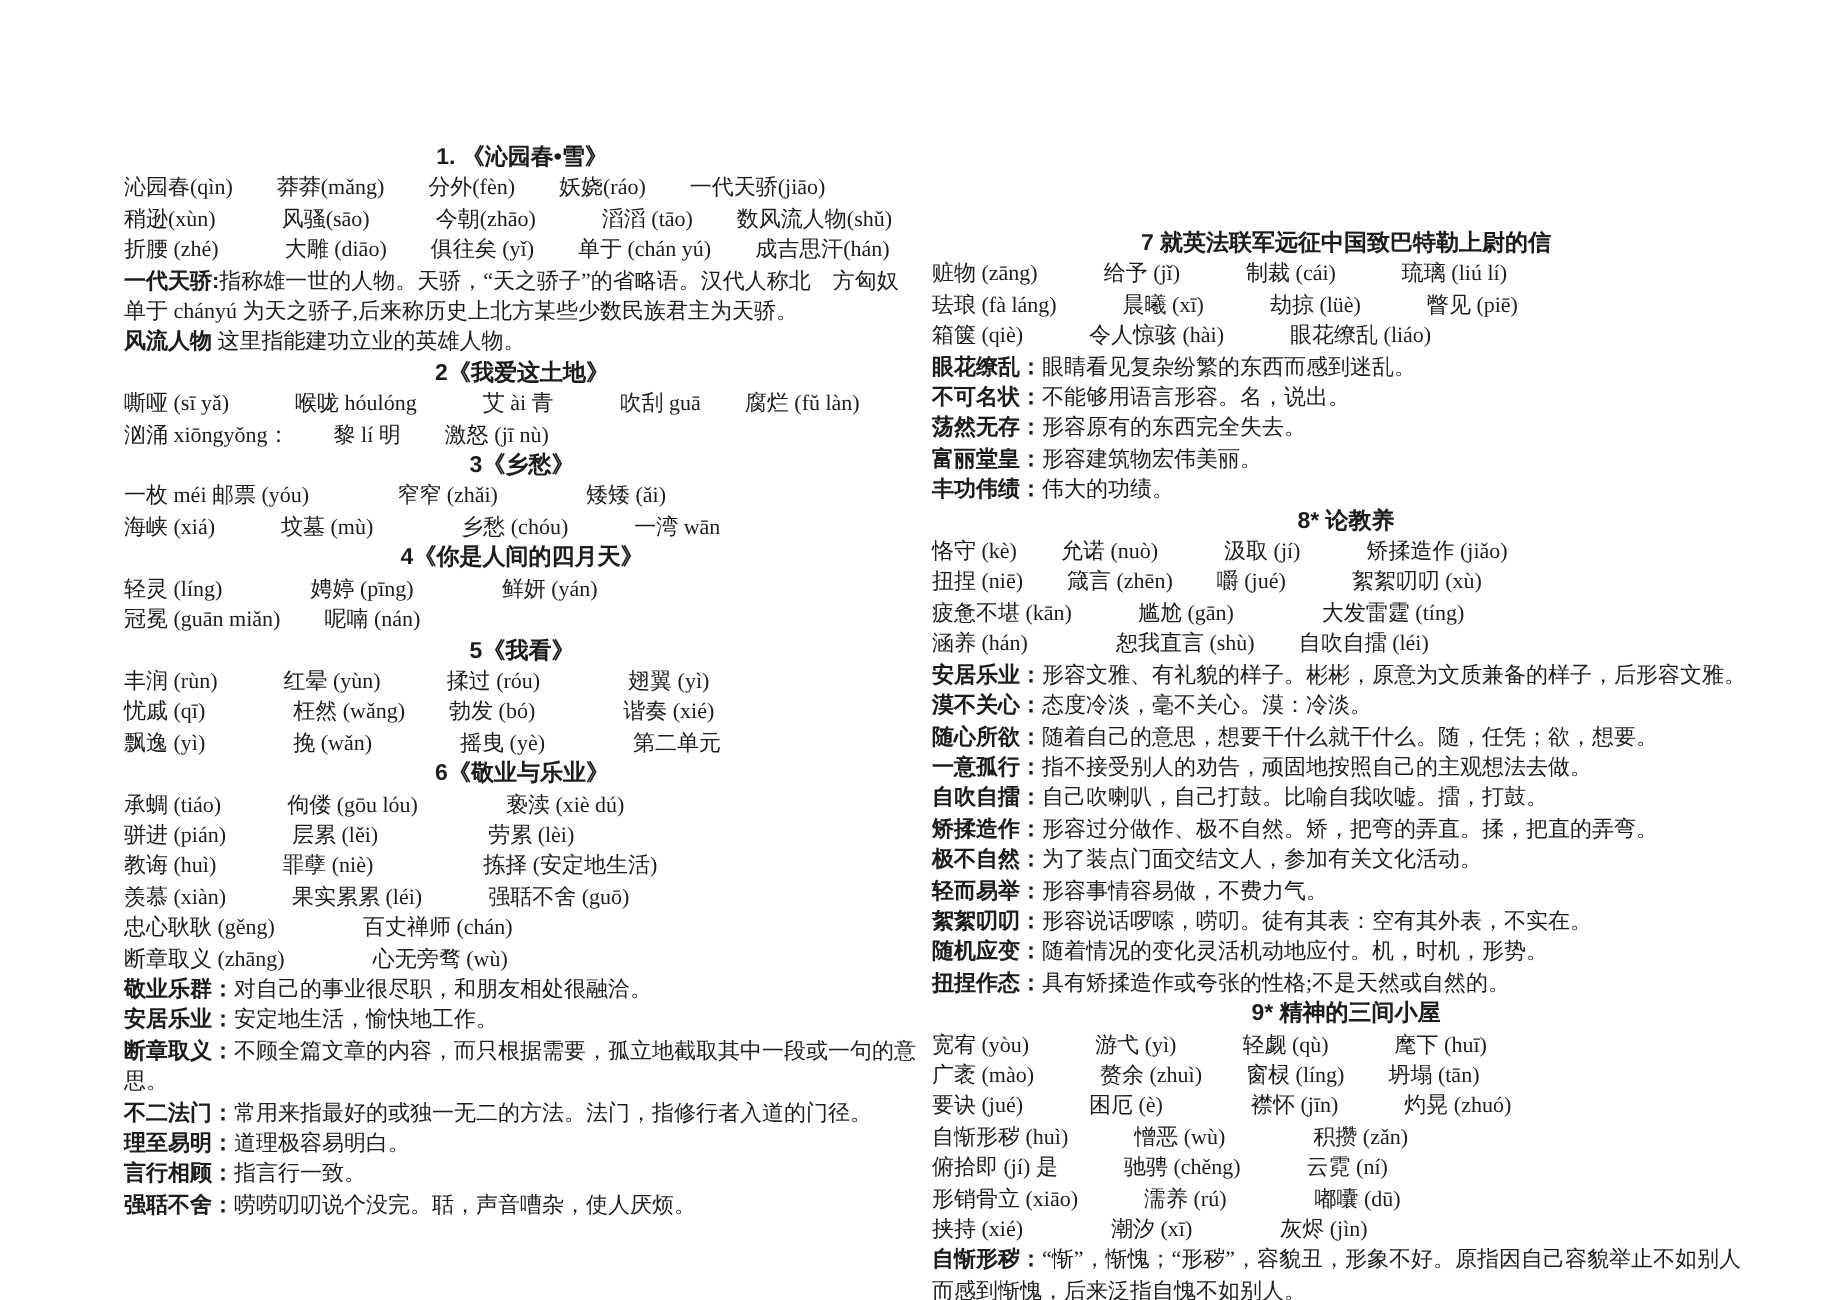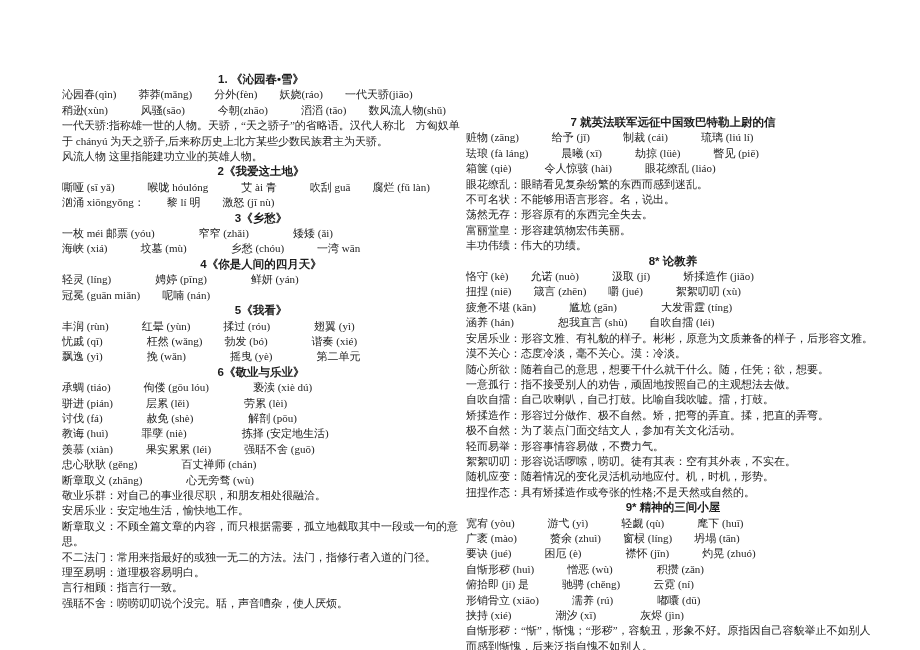--- a/index.html
+++ b/index.html
@@ -32,50 +32,50 @@
     font-family: "Liberation Sans", "DejaVu Sans", sans-serif;
     white-space: pre-wrap;
   }
   .line {
     white-space: pre-wrap;
     word-break: break-all;
   }
   .line.words { }
   .line.def b {
     font-family: "Liberation Sans", "DejaVu Sans", sans-serif;
-    font-weight: normal;
+    font-weight: bold;
   }
 </style>
 </head>
 <body>
 
 <div class="page">
   <div class="col col-left">
       <div class="sec-heading">1. 《沁园春•雪》</div>
       <div class="line words">沁园春(qìn)　　莽莽(mǎng)　　分外(fèn)　　妖娆(ráo)　　一代天骄(jiāo)</div>
       <div class="line words">稍逊(xùn)　　　风骚(sāo)　　　今朝(zhāo)　　　滔滔 (tāo)　　数风流人物(shǔ)</div>
+      <div class="line words">折腰 (zhé)　　　大雕 (diāo)　　俱往矣 (yǐ)　　单于 (chán yú)　　成吉思汗(hán)</div>
       <div class="line def"><b>一代天骄:</b>指称雄一世的人物。天骄，“天之骄子”的省略语。汉代人称北　方匈奴单于 chányú 为天之骄子,后来称历史上北方某些少数民族君主为天骄。</div>
       <div class="line def"><b>风流人物</b> 这里指能建功立业的英雄人物。</div>
       <div class="sec-heading">2《我爱这土地》</div>
       <div class="line words">嘶哑 (sī yǎ)　　　喉咙 hóulóng　　　艾 ài 青　　　吹刮 guā　　腐烂 (fǔ làn)</div>
       <div class="line words">汹涌 xiōngyǒng：　　黎 lí 明　　激怒 (jī nù)</div>
       <div class="sec-heading">3《乡愁》</div>
       <div class="line words">一枚 méi 邮票 (yóu)　　　　窄窄 (zhǎi)　　　　矮矮 (ǎi)</div>
       <div class="line words">海峡 (xiá)　　　坟墓 (mù)　　　　乡愁 (chóu)　　　一湾 wān</div>
       <div class="sec-heading">4《你是人间的四月天》</div>
       <div class="line words">轻灵 (líng)　　　　娉婷 (pīng)　　　　鲜妍 (yán)</div>
       <div class="line words">冠冕 (guān miǎn)　　呢喃 (nán)</div>
       <div class="sec-heading">5《我看》</div>
       <div class="line words">丰润 (rùn)　　　红晕 (yùn)　　　揉过 (róu)　　　　翅翼 (yì)</div>
       <div class="line words">忧戚 (qī)　　　　枉然 (wǎng)　　勃发 (bó)　　　　谐奏 (xié)</div>
       <div class="line words">飘逸 (yì)　　　　挽 (wǎn)　　　　摇曳 (yè)　　　　第二单元</div>
       <div class="sec-heading">6《敬业与乐业》</div>
       <div class="line words">承蜩 (tiáo)　　　佝偻 (gōu lóu)　　　　亵渎 (xiè dú)</div>
       <div class="line words">骈进 (pián)　　　层累 (lěi)　　　　　劳累 (lèi)</div>
-      <div class="line words">讨伐 (fá)　　　　赦免 (shè)　　　　　解剖 (pōu)</div>
       <div class="line words">教诲 (huì)　　　罪孽 (niè)　　　　　拣择 (安定地生活)</div>
       <div class="line words">羡慕 (xiàn)　　　果实累累 (léi)　　　强聒不舍 (guō)</div>
       <div class="line words">忠心耿耿 (gěng)　　　　百丈禅师 (chán)</div>
       <div class="line words">断章取义 (zhāng)　　　　心无旁骛 (wù)</div>
       <div class="line def"><b>敬业乐群：</b>对自己的事业很尽职，和朋友相处很融洽。</div>
       <div class="line def"><b>安居乐业：</b>安定地生活，愉快地工作。</div>
       <div class="line def"><b>断章取义：</b>不顾全篇文章的内容，而只根据需要，孤立地截取其中一段或一句的意思。</div>
       <div class="line def"><b>不二法门：</b>常用来指最好的或独一无二的方法。法门，指修行者入道的门径。</div>
       <div class="line def"><b>理至易明：</b>道理极容易明白。</div>
       <div class="line def"><b>言行相顾：</b>指言行一致。</div>

